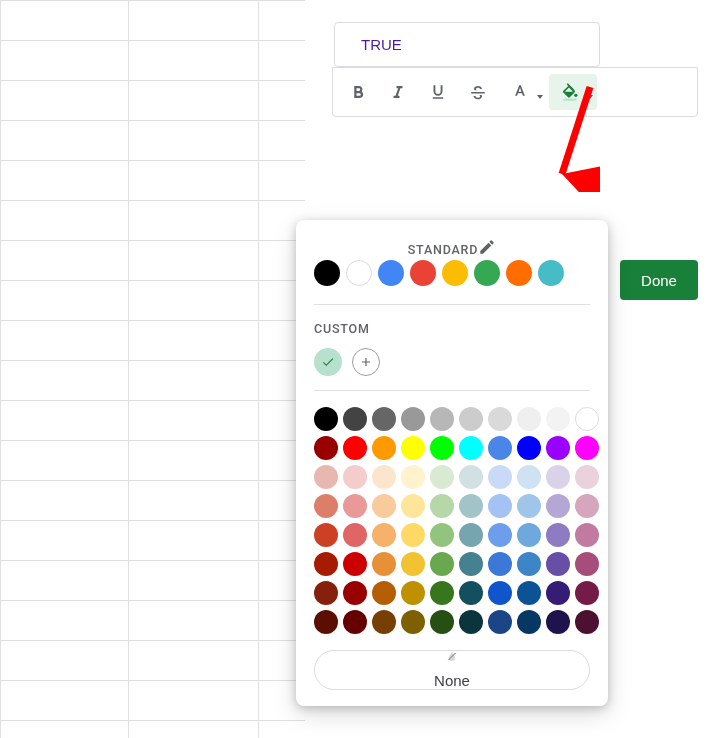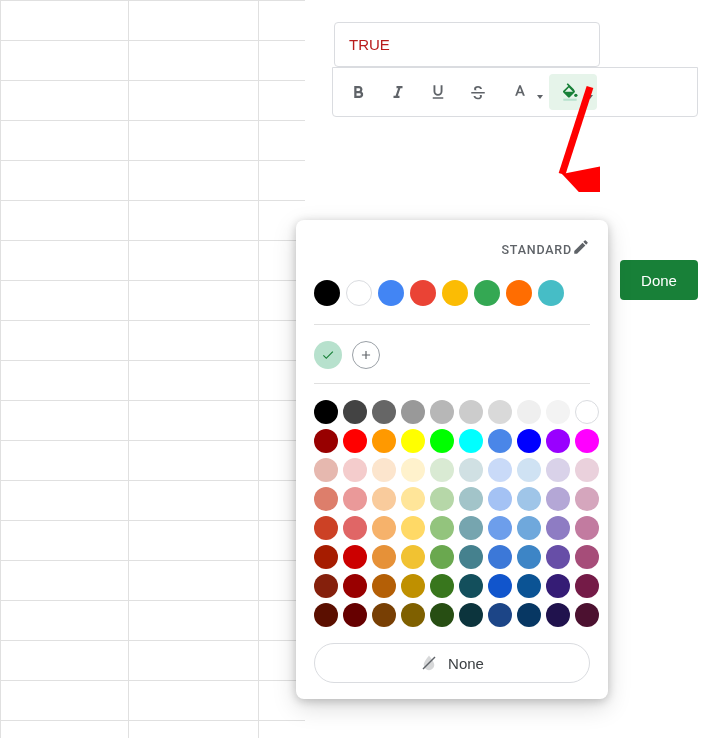--- a/index.html
+++ b/index.html
@@ -37,23 +37,23 @@
       background: #fff;
       padding: 0 22px;
     }
     .value-input {
       width: 266px;
       height: 45px;
       margin-top: 22px;
       margin-left: 2px;
       border: 1px solid #dadce0;
       border-radius: 4px;
-      padding: 0 14px;
+      padding: 0 26px;
       font-size: 15px;
-      color: #b91c1c;
+      color: #4c1d95;
       outline: none;
     }
     .section-label {
       margin-top: 32px;
       margin-left: 2px;
       font-size: 14.5px;
       color: #5f6368;
     }
     .format-preview {
       margin-top: 12px;
@@ -120,23 +120,23 @@
       left: 296px;
       top: 220px;
       width: 312px;
       background: #fff;
       border-radius: 8px;
       box-shadow: 0 2px 10px rgba(0,0,0,0.2),0 8px 24px rgba(0,0,0,0.15);
       padding: 18px 18px 16px;
     }
     .cp-head {
       display: flex;
-      justify-content: flex-end;
+      justify-content: center;
       align-items: center;
-      margin-bottom: 20px;
+      margin-bottom: 0;
     }
     .cp-title {
       font-size: 12.5px;
       letter-spacing: 0.8px;
       color: #5f6368;
       font-weight:500;
     }
     .edit-icon { color: #5f6368; cursor: pointer; }
     .std-row {
       display: flex;
@@ -169,21 +169,21 @@
       display:grid;
       grid-template-columns:repeat(10,24px);
       gap:5px;
       margin-top:6px;
       margin-bottom:16px;
     }
     .pcell{width:24px;height:24px;border-radius:50%;cursor:pointer;}
     .none-btn{
       width:100%;height:40px;border:1px solid #dadce0;border-radius:20px;
       background:#fff;display:flex;align-items:center;justify-content:center;gap:10px;
-      font-size:15px;color:#3c4043;cursor:pointer;
+      font-size:15px;color:#3c4043;cursor:pointer;flex-direction:column;
     }
   </style>
 </head>
 <body>
 
 <div class="grid-bg">
   <div class="col" style="left:0"></div>
   <div class="col" style="left:128px"></div>
   <div class="col" style="left:258px"></div>
   <div class="row" style="top:0"></div>
@@ -271,20 +271,21 @@
       <div class="swatch" style="background: rgb(0, 0, 0);"></div>
       <div class="swatch hollow" style="background: rgb(255, 255, 255);"></div>
       <div class="swatch" style="background: rgb(66, 133, 244);"></div>
       <div class="swatch" style="background: rgb(234, 67, 53);"></div>
       <div class="swatch" style="background: rgb(251, 188, 4);"></div>
       <div class="swatch" style="background: rgb(52, 168, 83);"></div>
       <div class="swatch" style="background: rgb(255, 109, 1);"></div>
       <div class="swatch" style="background: rgb(70, 189, 198);"></div>
     </div>
   <div class="divider"></div>
+  <div class="cp-title" style="margin-bottom:12px;display:block;">CUSTOM</div>
   <div class="custom-row">
     <div class="custom-sw">
       <svg width="14" height="14" viewBox="0 0 24 24">
           <path fill="#188038" d="M9 16.2 4.8 12l-1.4 1.4L9 19 21 7l-1.4-1.4z"></path>
         </svg>
     </div>
     <div class="add-sw">
       <svg width="14" height="14" viewBox="0 0 24 24">
           <path fill="#5f6368" d="M19 13h-6v6h-2v-6H5v-2h6V5h2v6h6v2z"></path>
         </svg>

